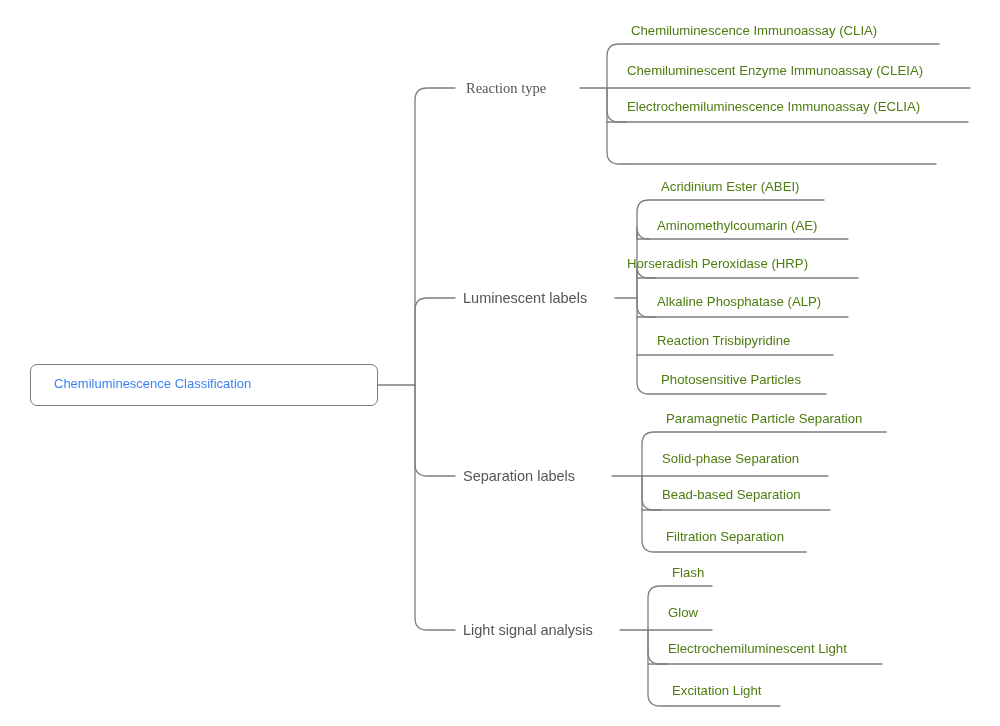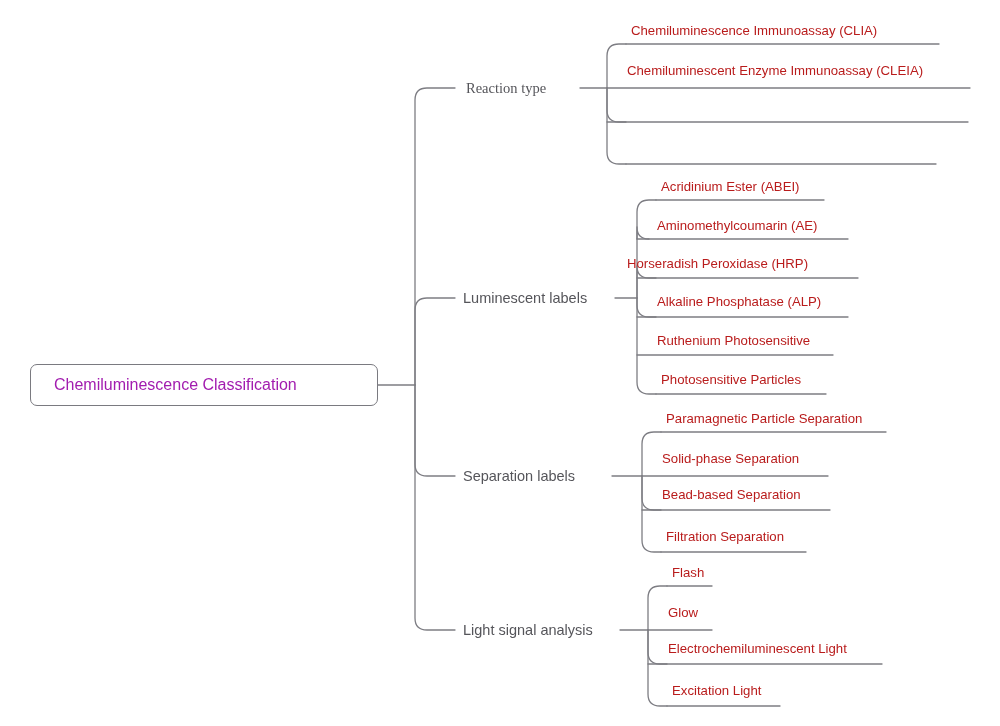--- a/index.html
+++ b/index.html
@@ -35,32 +35,32 @@
 
   .node-text {
     position: absolute;
     white-space: nowrap;
     color: #58585c;
     font-family: "Liberation Sans", sans-serif;
     line-height: 1;
   }
 
   .root-label {
-    font-size: 16px;
-    color: #a21caf;
+    font-size: 13px;
+    color: #3b82f6;
   }
 
   .cat-label {
     font-size: 14.5px;
     color: #55555a;
   }
 
   .leaf-label {
     font-size: 13.2px;
-    color: #b91c1c;
+    color: #4d7c0f;
     text-align: center;
   }
 
   .root-box {
     position: absolute;
     left: 30px;
     top: 364px;
     width: 348px;
     height: 42px;
     border: 1.3px solid #7a7a80;
@@ -137,26 +137,27 @@
   <div class="root-box"></div>
   <div class="node-text root-label" style="left:54px; top:377px;">Chemiluminescence Classification</div>
 
   <div class="node-text cat-label" style="left:466px; top:81px;font-family:Liberation Serif, serif;">Reaction type</div>
   <div class="node-text cat-label" style="left:463px; top:291px;">Luminescent labels</div>
   <div class="node-text cat-label" style="left:463px; top:469px;">Separation labels</div>
   <div class="node-text cat-label" style="left:463px; top:623px;">Light signal analysis</div>
 
   <div class="node-text leaf-label" style="left:631px; top:24px;">Chemiluminescence Immunoassay (CLIA)</div>
   <div class="node-text leaf-label" style="left:627px; top:64px;">Chemiluminescent Enzyme Immunoassay (CLEIA)</div>
+  <div class="node-text leaf-label" style="left:627px; top:100px;">Electrochemiluminescence Immunoassay (ECLIA)</div>
 
   <div class="node-text leaf-label" style="left:661px; top:180px;">Acridinium Ester (ABEI)</div>
   <div class="node-text leaf-label" style="left:657px; top:219px;">Aminomethylcoumarin (AE)</div>
   <div class="node-text leaf-label" style="left:627px; top:257px;">Horseradish Peroxidase (HRP)</div>
   <div class="node-text leaf-label" style="left:657px; top:295px;">Alkaline Phosphatase (ALP)</div>
-  <div class="node-text leaf-label" style="left:657px; top:334px;">Ruthenium Photosensitive</div>
+  <div class="node-text leaf-label" style="left:657px; top:334px;">Reaction Trisbipyridine</div>
   <div class="node-text leaf-label" style="left:661px; top:373px;">Photosensitive Particles</div>
 
   <div class="node-text leaf-label" style="left:666px; top:412px;">Paramagnetic Particle Separation</div>
   <div class="node-text leaf-label" style="left:662px; top:452px;">Solid-phase Separation</div>
   <div class="node-text leaf-label" style="left:662px; top:488px;">Bead-based Separation</div>
   <div class="node-text leaf-label" style="left:666px; top:530px;">Filtration Separation</div>
 
   <div class="node-text leaf-label" style="left:672px; top:566px;">Flash</div>
   <div class="node-text leaf-label" style="left:668px; top:606px;">Glow</div>
   <div class="node-text leaf-label" style="left:668px; top:642px;">Electrochemiluminescent Light</div>

